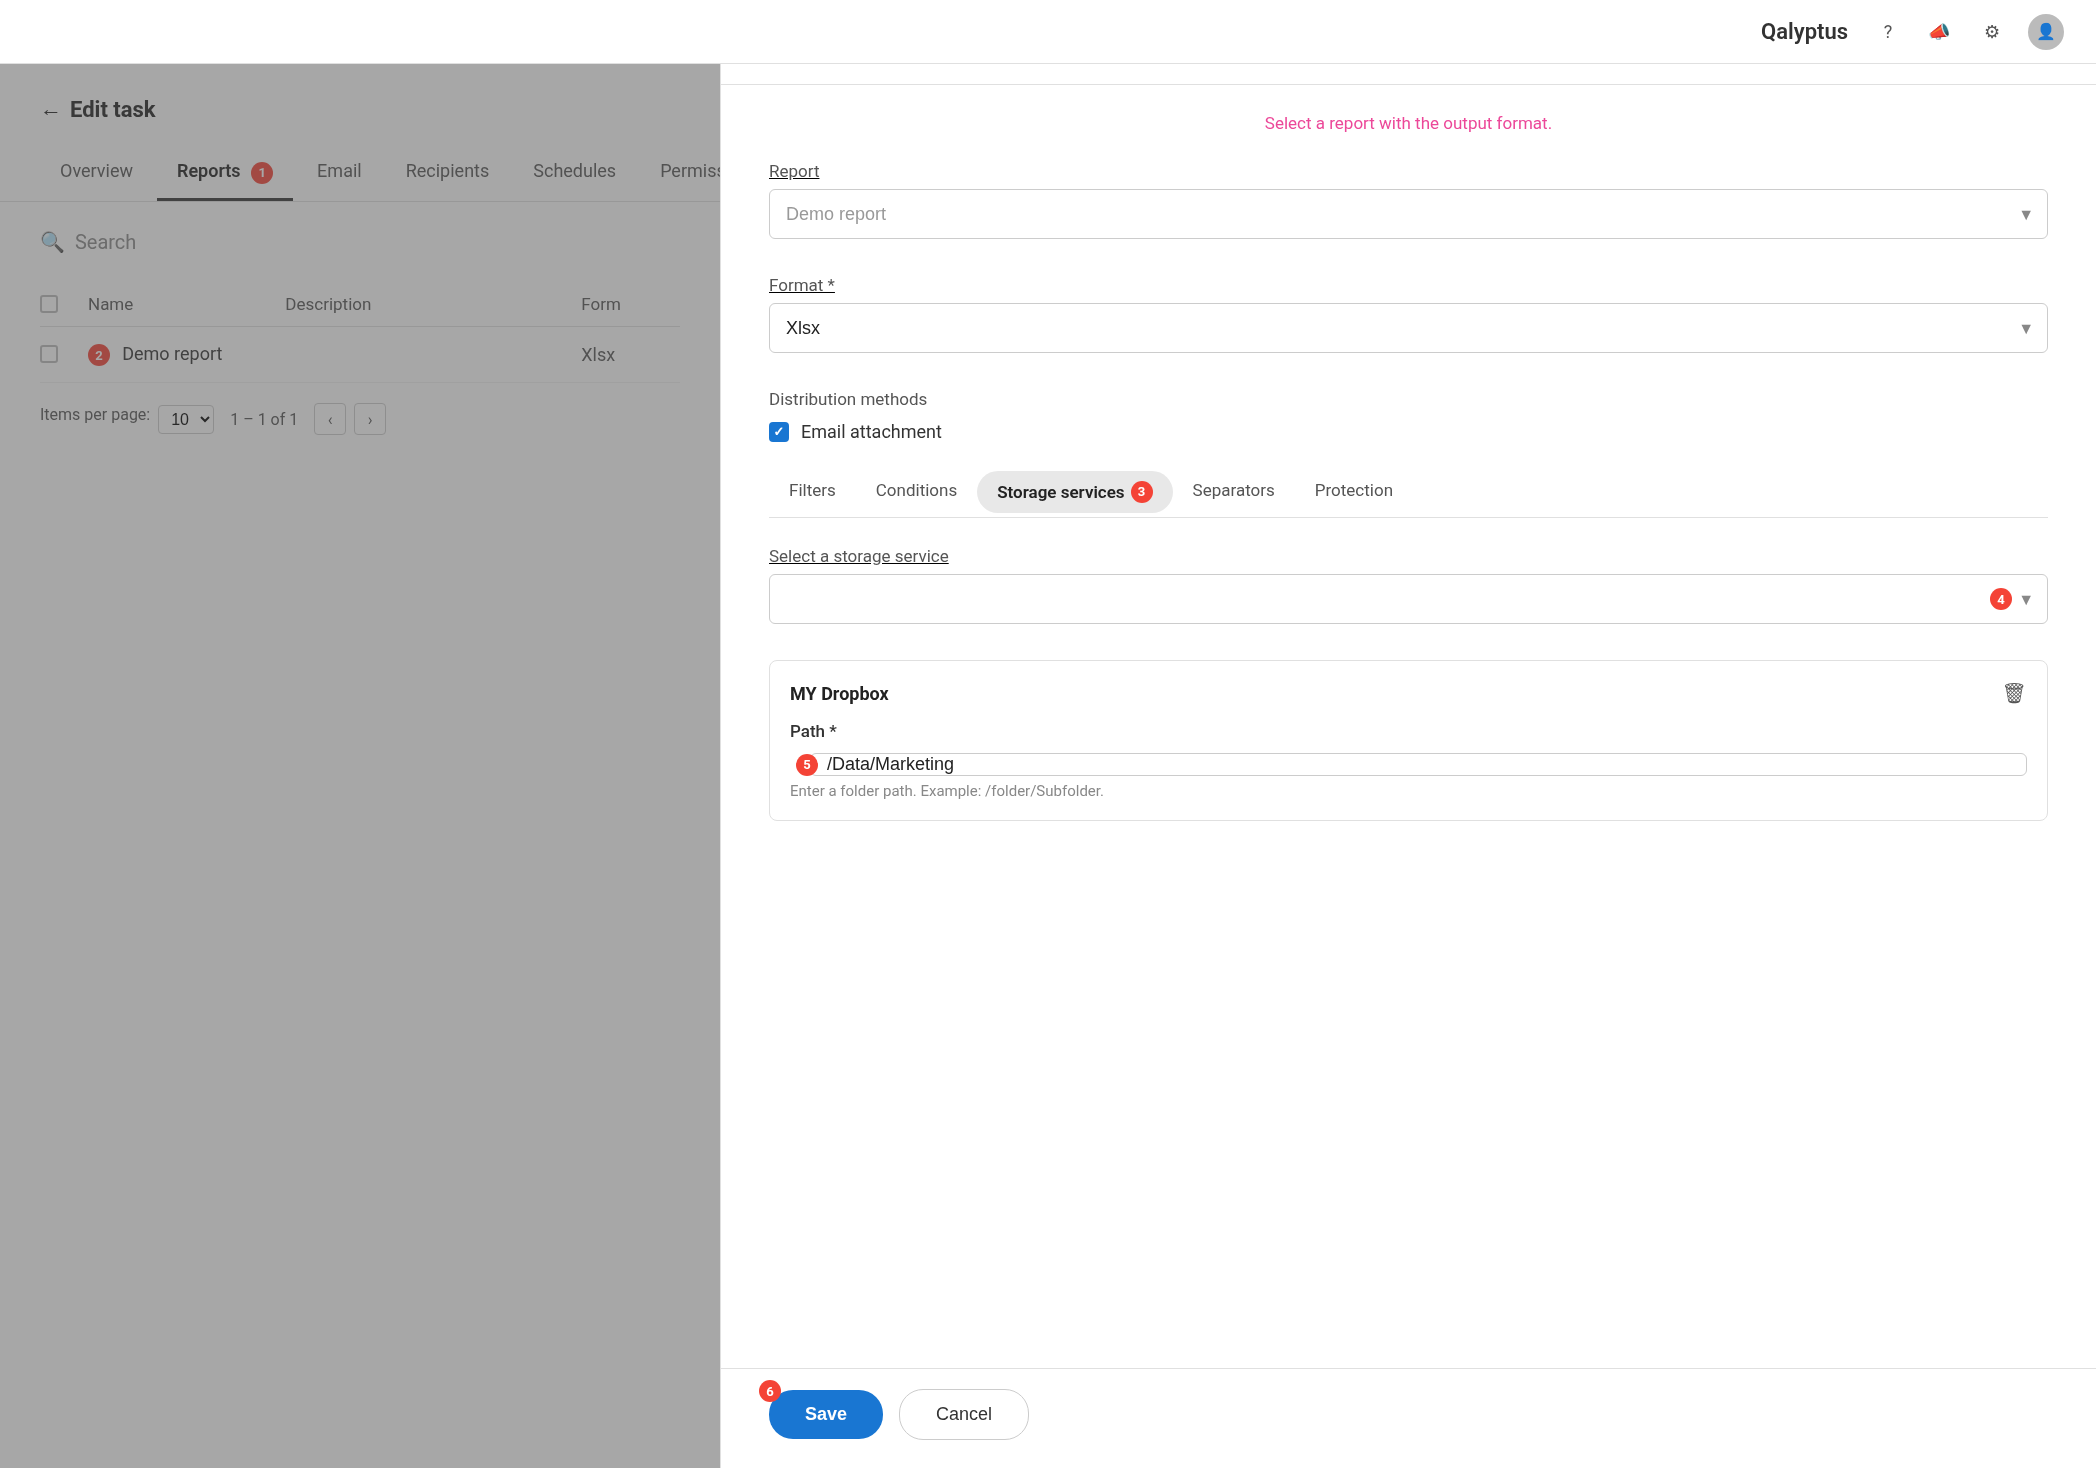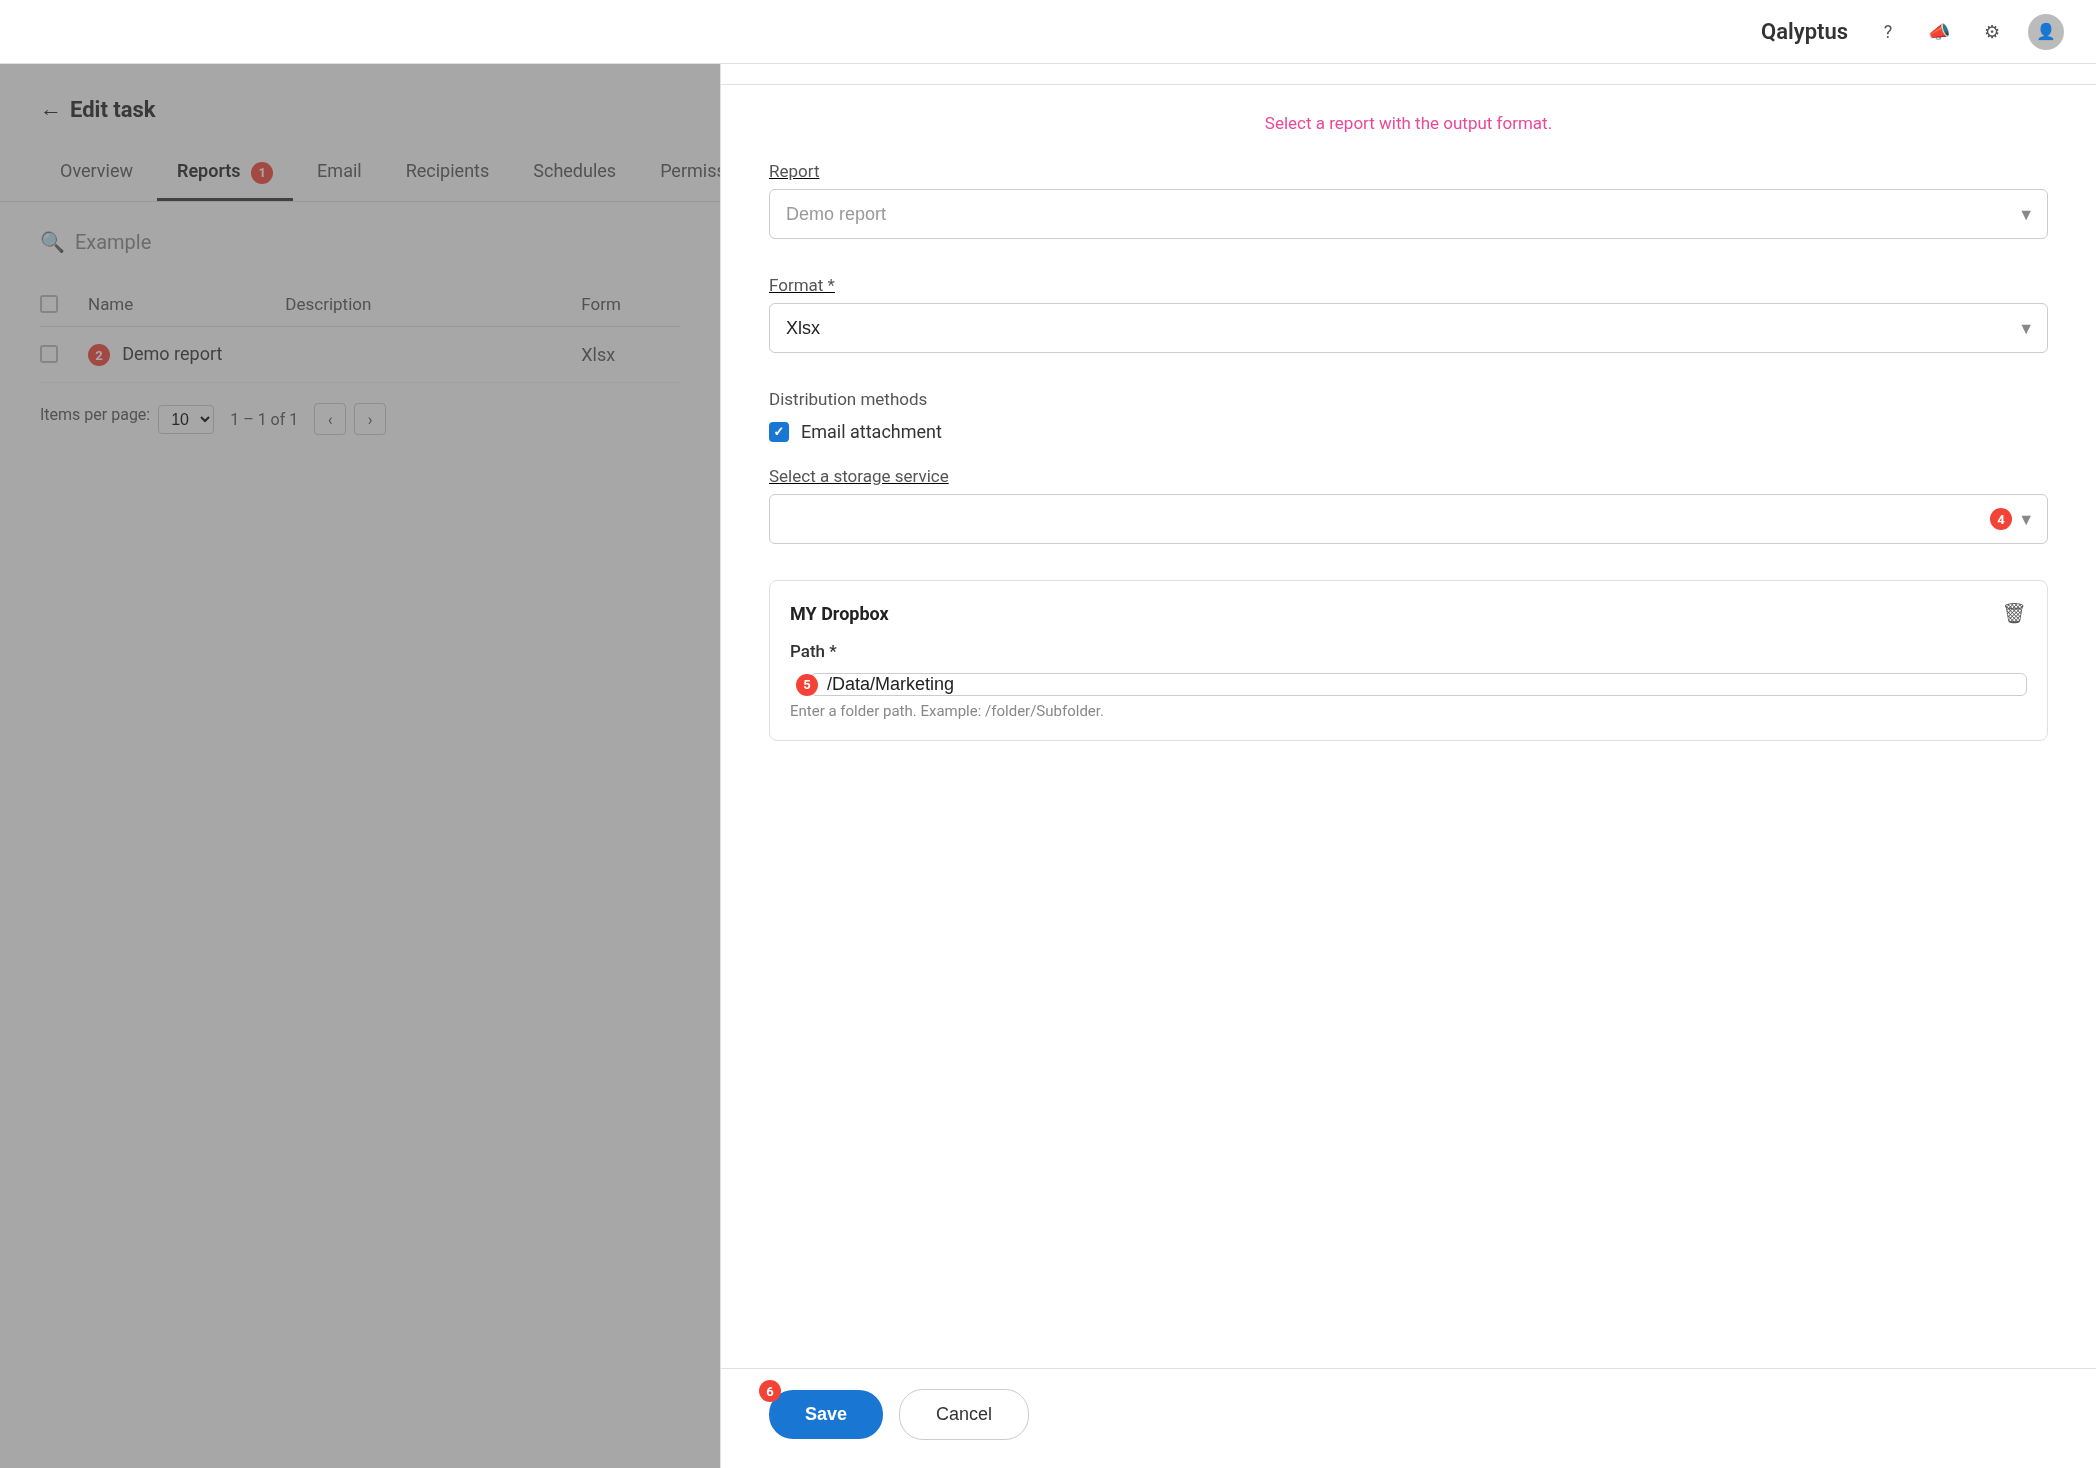--- a/index.html
+++ b/index.html
@@ -163,21 +163,21 @@
       <span>Schedules</span>
     </div>
     <div class="tab-item">
       <span>Permissions</span>
     </div>
   </div>
 
   <div class="search-area">
     <div class="search-box">
       <span class="search-icon-wrap">🔍</span>
-      <span>Example</span>
+      <span>Search</span>
     </div>
   </div>
 
   <div class="table-area">
     <div class="table-header">
       <div class="col-check">
 
         <div style="width:18px;height:18px;border:2px solid #bbb;border-radius:3px;cursor:pointer;"></div>
       </div>
       <div class="col-name">Name</div>
@@ -248,20 +248,40 @@
     </div>
 
     <div class="dist-methods">
       <div class="dist-label">Distribution methods</div>
       <div class="checkbox-row">
         <div class="checkbox-blue"></div>
         <span class="checkbox-label">Email attachment</span>
       </div>
     </div>
 
+    <div class="inner-tabs">
+      <div class="inner-tab">
+        <span>Filters</span>
+      </div>
+      <div class="inner-tab">
+        <span>Conditions</span>
+      </div>
+      <div class="inner-tab highlighted">
+        <div class="inner-tab-wrap">
+          <span>Storage services</span>
+          <span class="inner-tab-badge">3</span>
+        </div>
+      </div>
+      <div class="inner-tab">
+        <span>Separators</span>
+      </div>
+      <div class="inner-tab">
+        <span>Protection</span>
+      </div>
+    </div>
 
     <div class="form-group">
       <label class="form-label">Select a storage service</label>
       <div class="form-select-wrap" style="position:relative;">
         <select class="form-select">
           <option value=""></option>
         </select>
         <span class="select-arrow">▼</span>
         <span style="position:absolute;right:36px;top:50%;transform:translateY(-50%);display:inline-flex;align-items:center;justify-content:center;background:#f44336;color:#fff;border-radius:50%;width:22px;height:22px;font-size:13px;font-weight:700;">4</span>
       </div>

